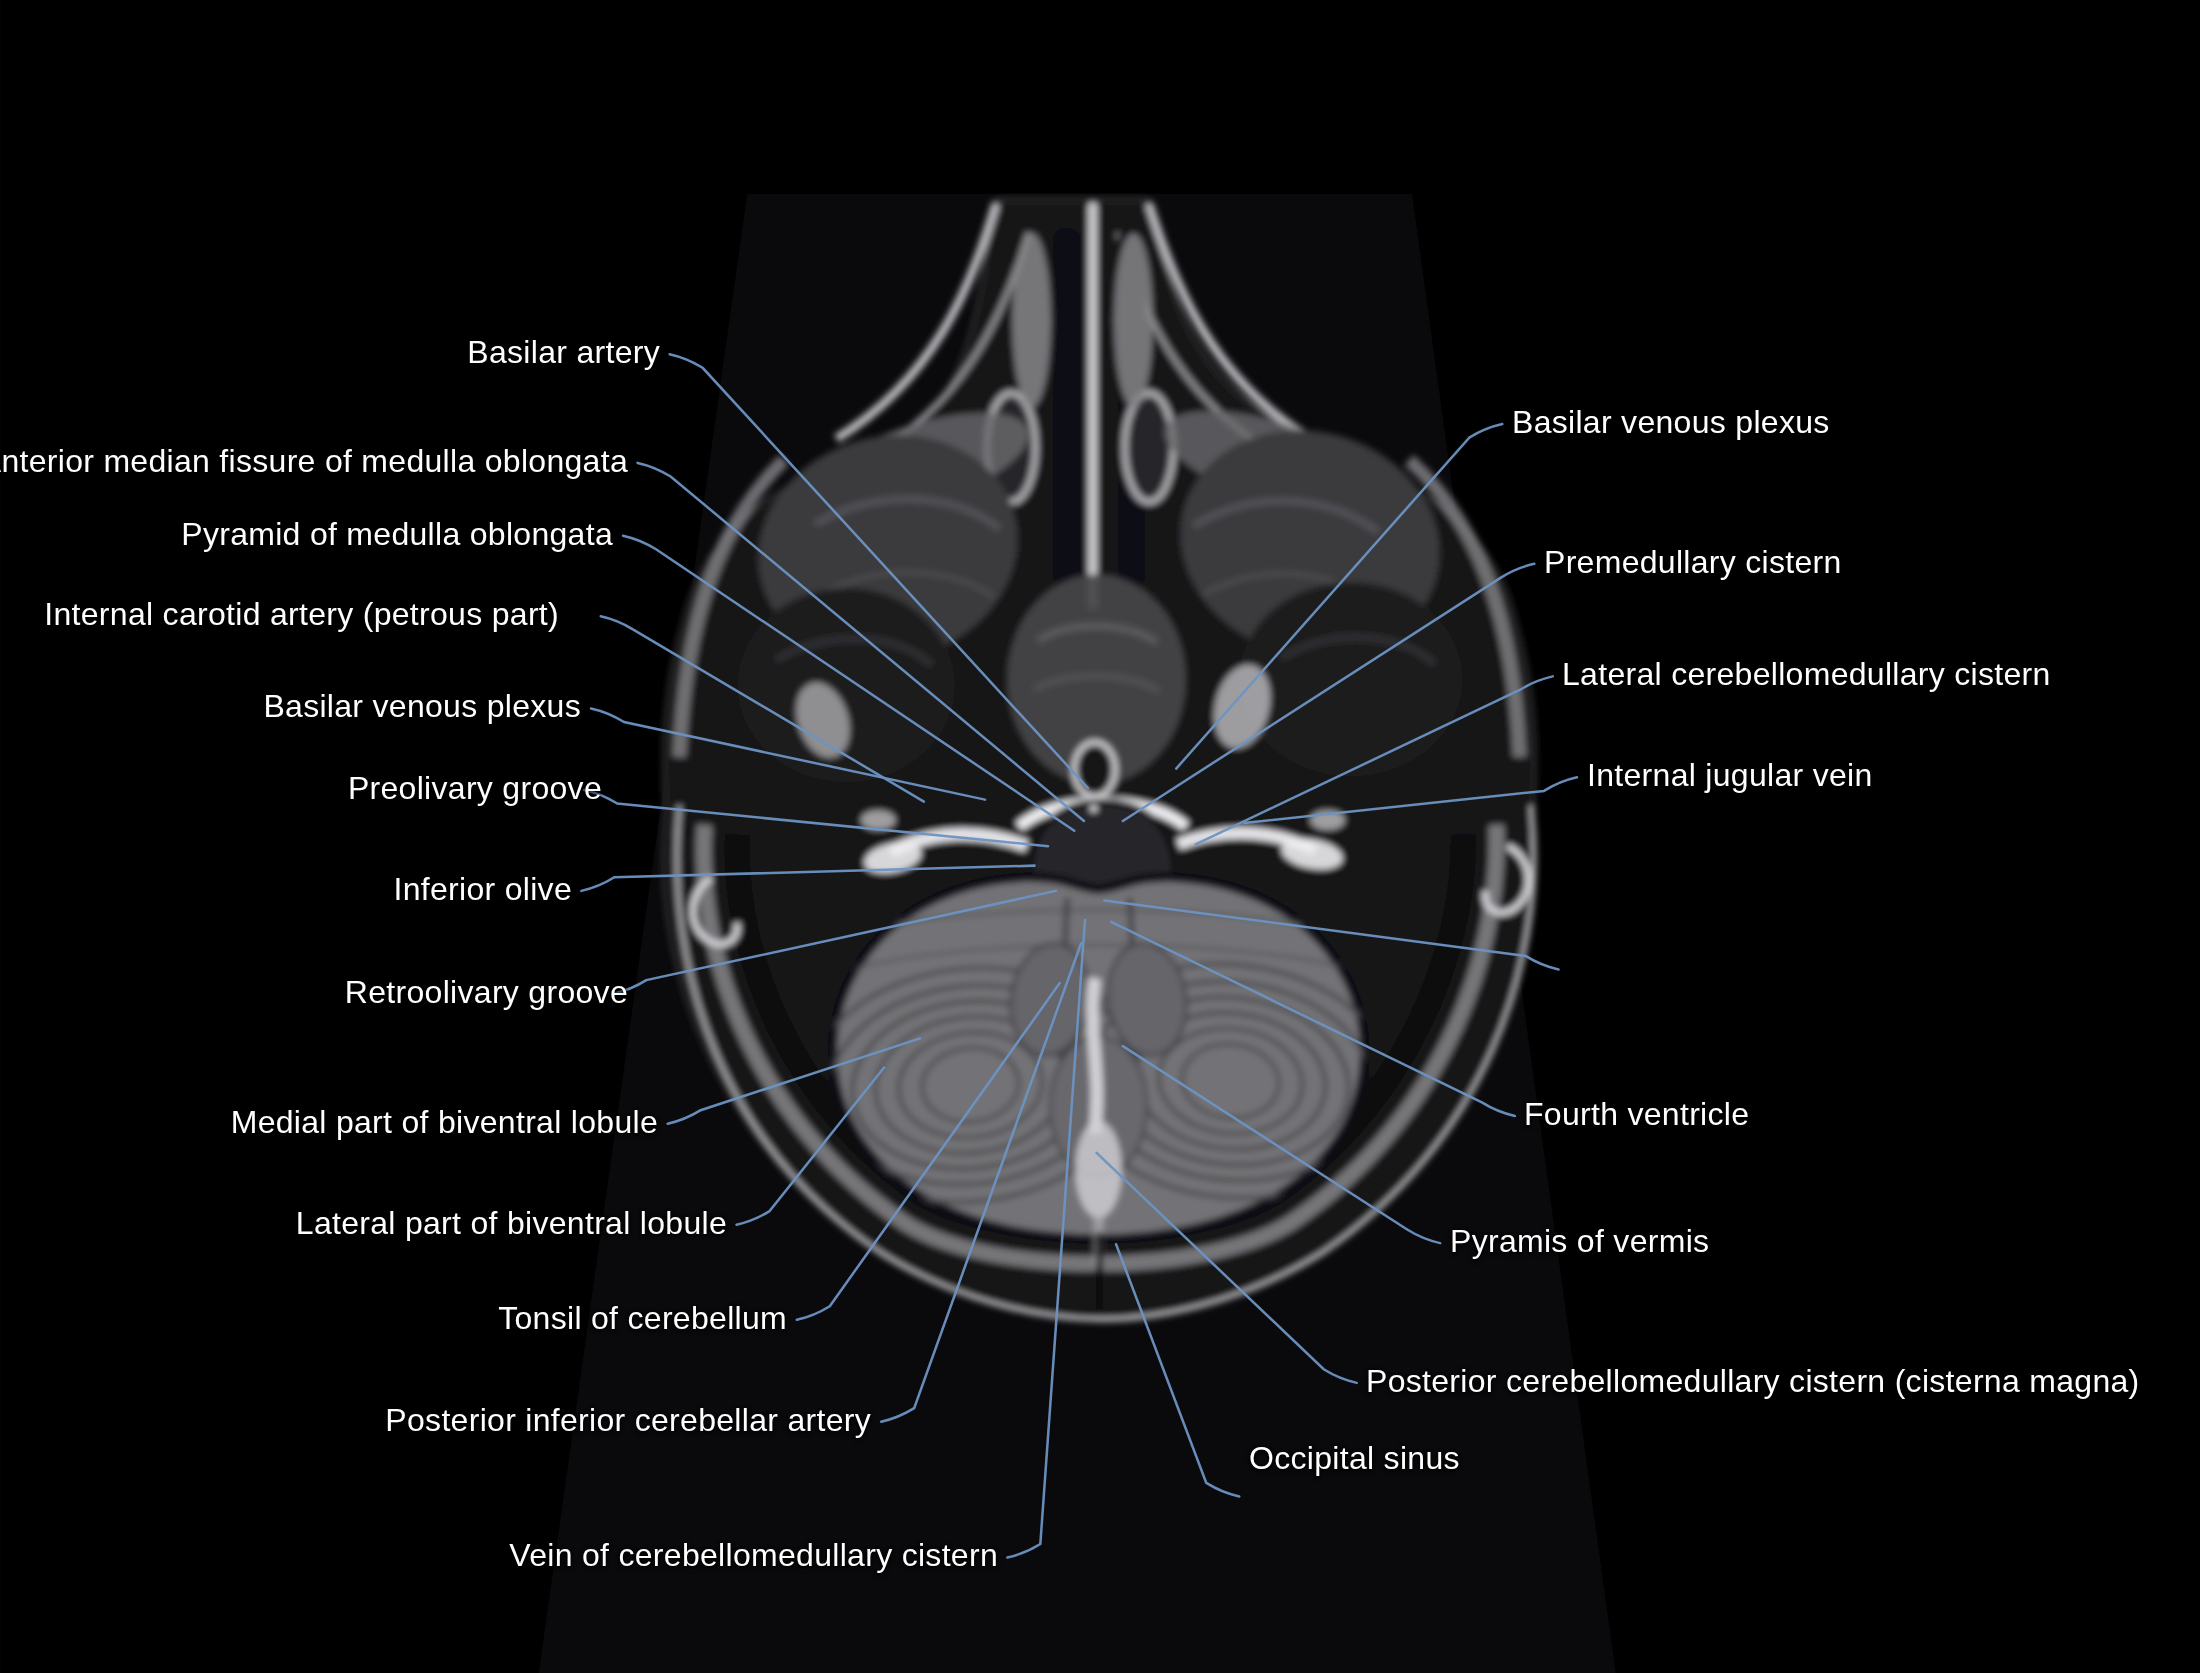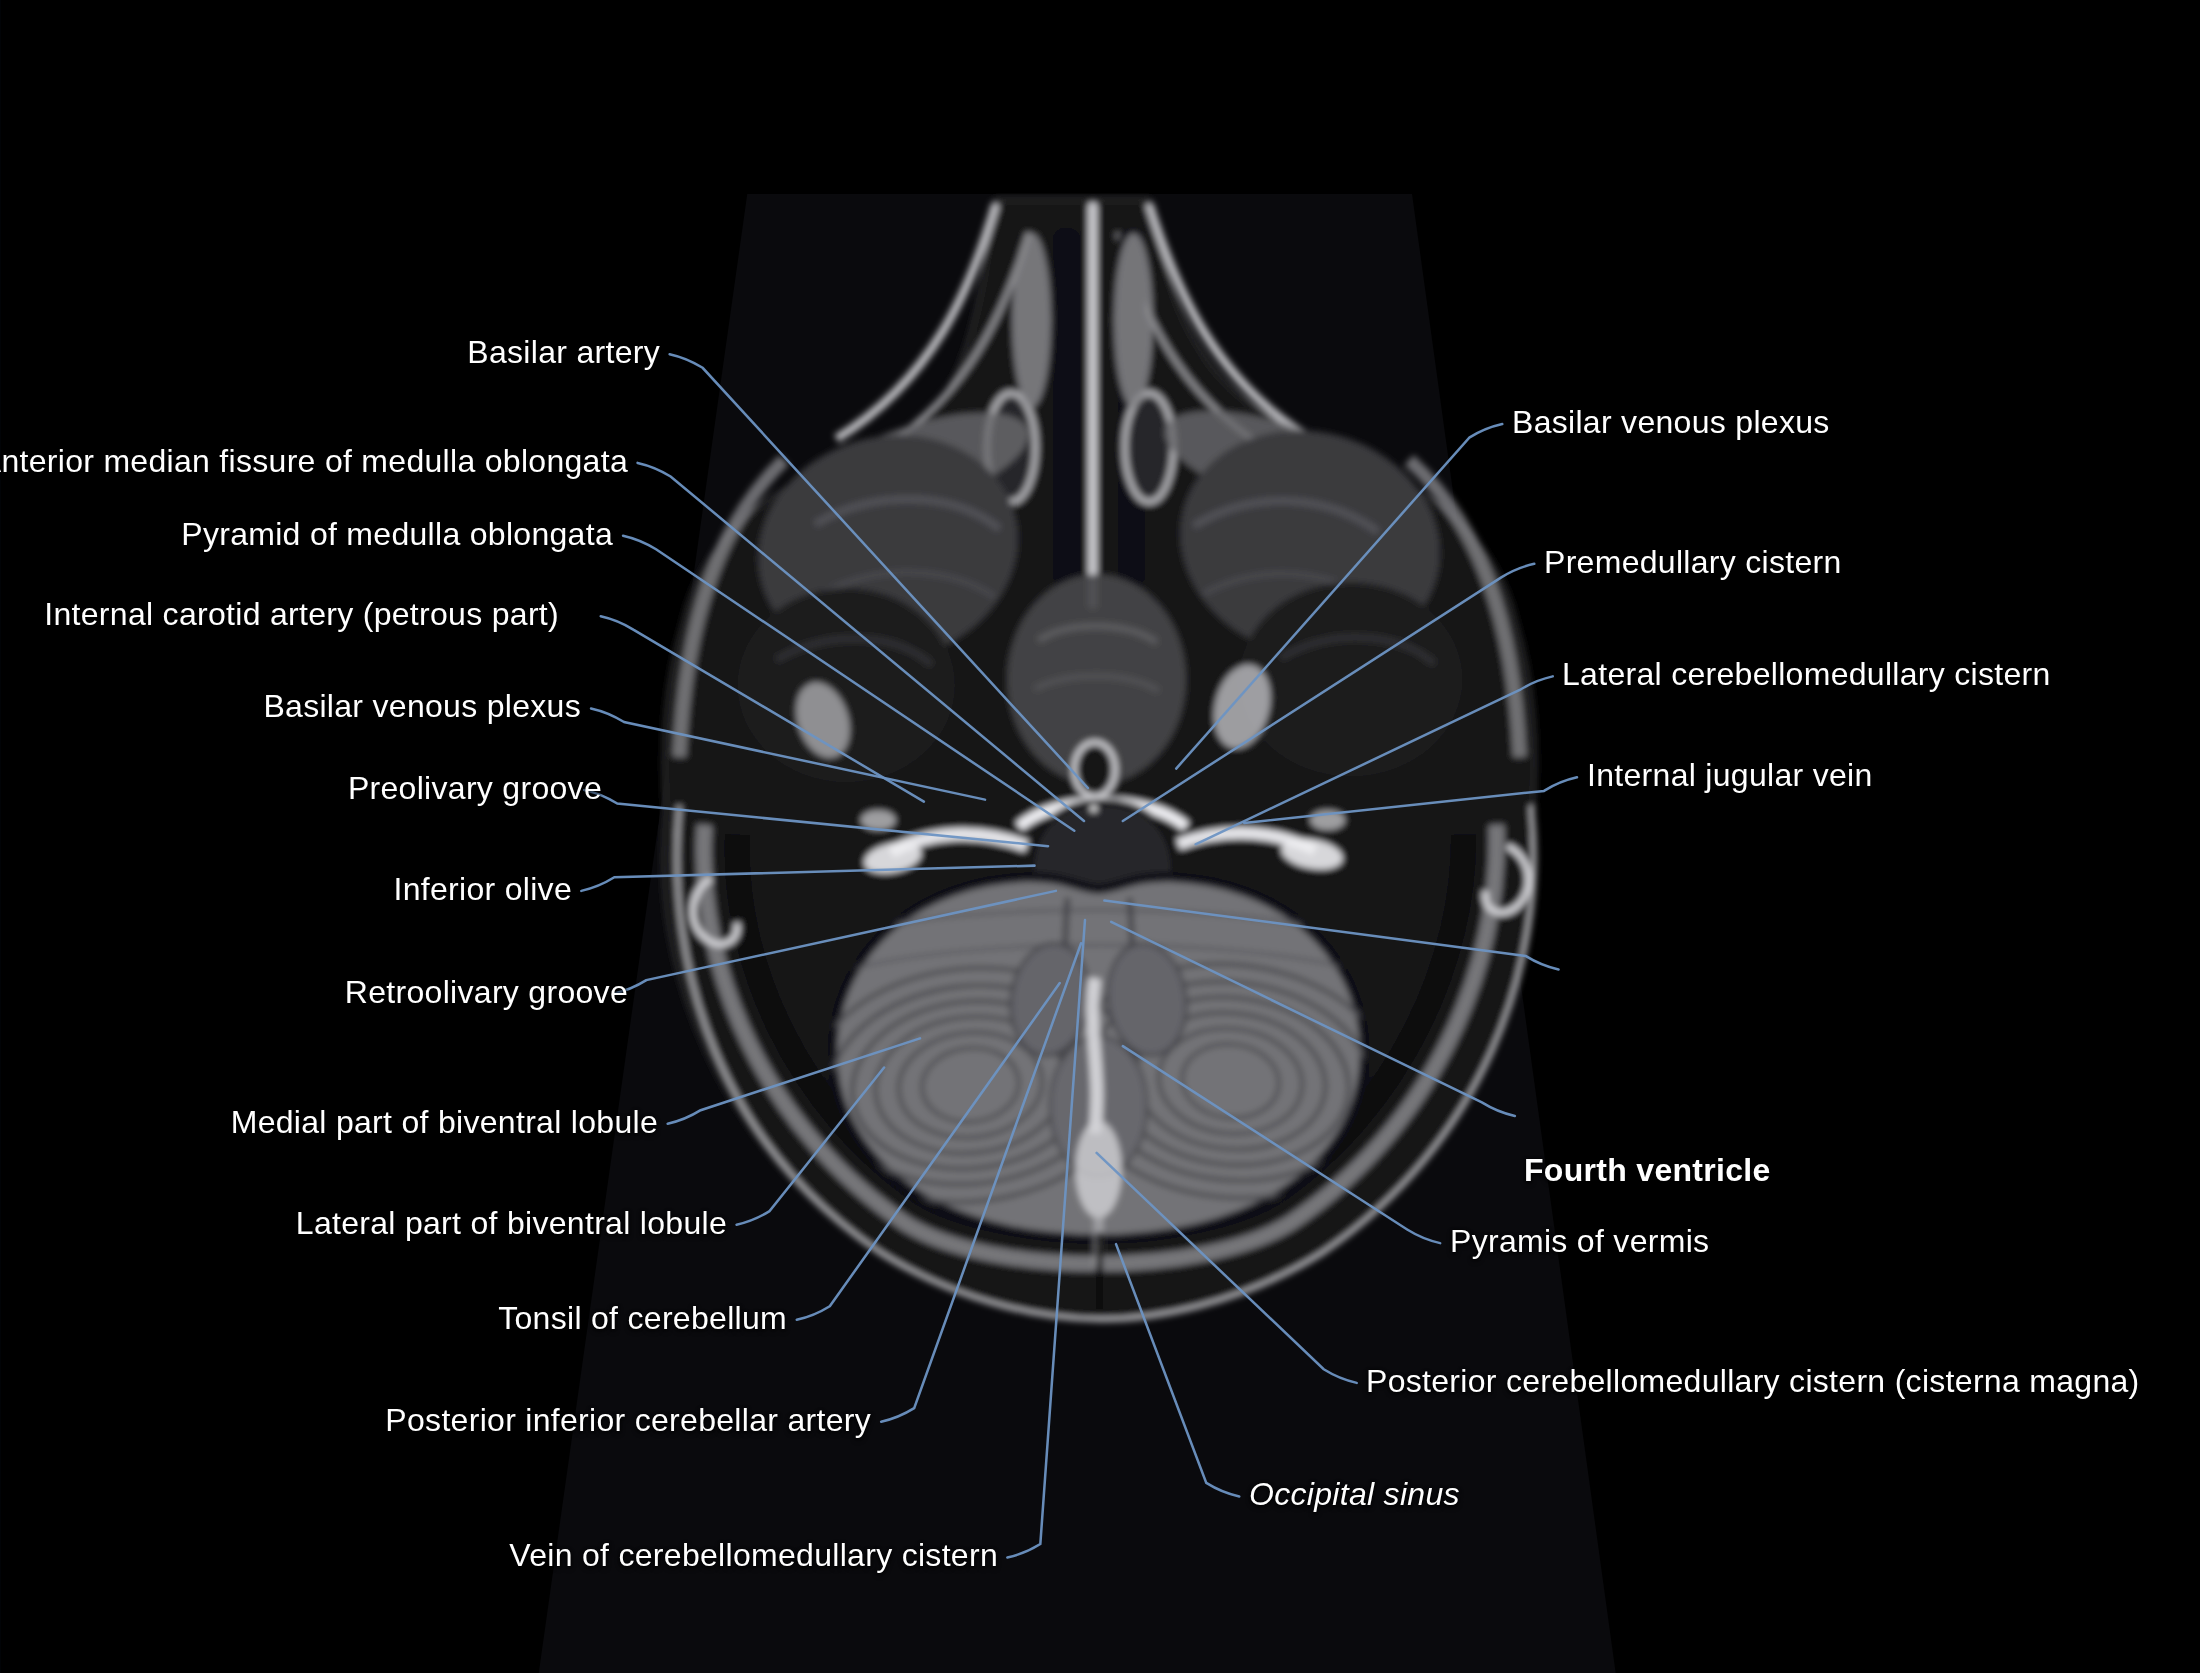--- a/index.html
+++ b/index.html
@@ -198,19 +198,19 @@
       <div class="label left" style="left: 628px; top: 994px;">Retroolivary groove</div>
       <div class="label left" style="left: 658px; top: 1124px;">Medial part of biventral lobule</div>
       <div class="label left" style="left: 727px; top: 1225px;">Lateral part of biventral lobule</div>
       <div class="label left" style="left: 787px; top: 1320px;">Tonsil of cerebellum</div>
       <div class="label left" style="left: 871px; top: 1422px;">Posterior inferior cerebellar artery</div>
       <div class="label left" style="left: 998px; top: 1557px;">Vein of cerebellomedullary cistern</div>
       <div class="label right" style="left: 1512px; top: 424px;">Basilar venous plexus</div>
       <div class="label right" style="left: 1544px; top: 564px;">Premedullary cistern</div>
       <div class="label right" style="left: 1562px; top: 676px;">Lateral cerebellomedullary cistern</div>
       <div class="label right" style="left: 1587px; top: 777px;">Internal jugular vein</div>
-      <div class="label right" style="left: 1524px; top: 1172px; font-weight: bold;">Fourth ventricle</div>
+      <div class="label right" style="left: 1524px; top: 1116px;">Fourth ventricle</div>
       <div class="label right" style="left: 1450px; top: 1243px;">Pyramis of vermis</div>
       <div class="label right" style="left: 1366px; top: 1383px;">Posterior cerebellomedullary cistern (cisterna magna)</div>
-      <div class="label right" style="left: 1249px; top: 1496px; font-style: italic;">Occipital sinus</div>
+      <div class="label right" style="left: 1249px; top: 1460px;">Occipital sinus</div>
     </div>
 </div>
 
 
 </body></html>

